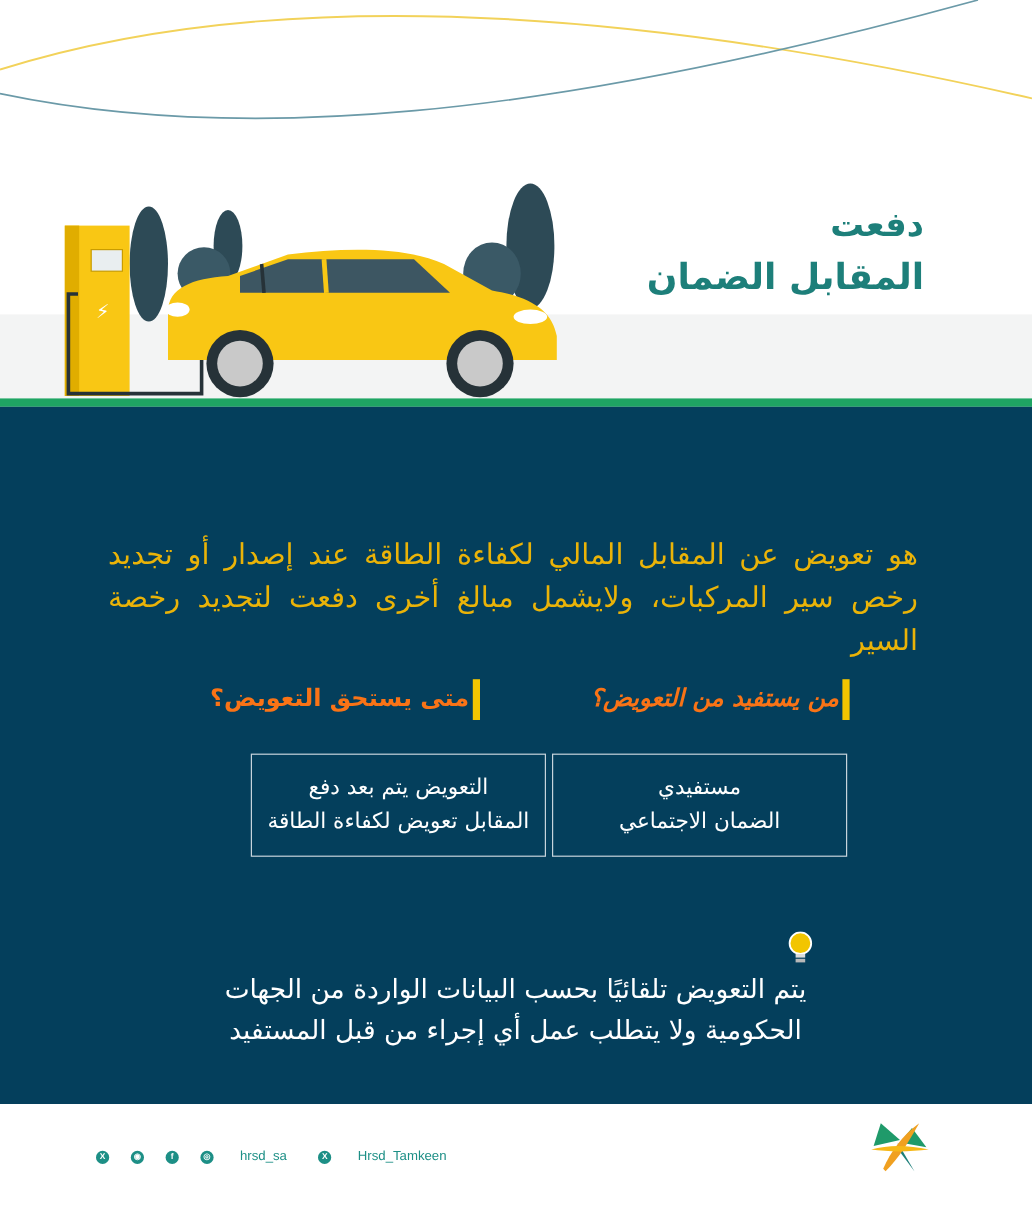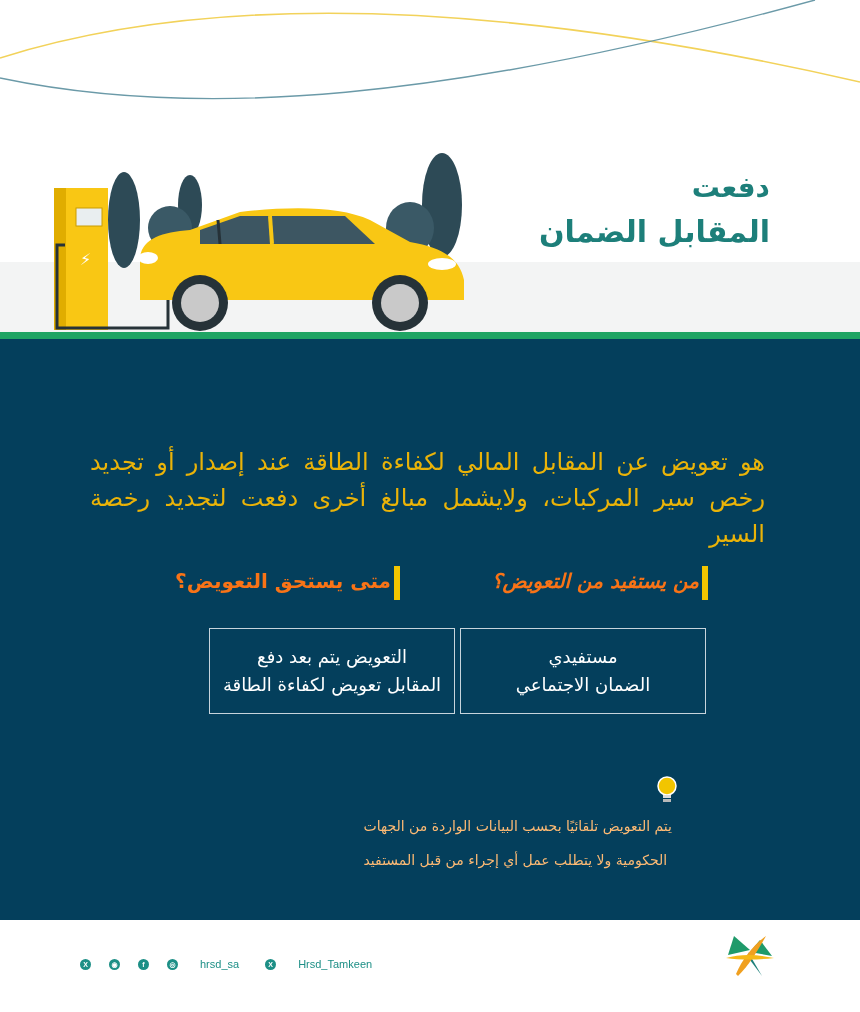--- a/index.html
+++ b/index.html
@@ -39,22 +39,22 @@
   .box {
     position: absolute; top: 289px; width: 244px; height: 84px;
     border: 1.5px solid #c7d4dc; color: #ffffff; direction: rtl;
     display: flex; flex-direction: column; align-items: center; justify-content: center;
     font-size: 18px; line-height: 28px; text-align: center;
   }
   .box-who { left: 460px; }
   .box-when { left: 169px; margin-left: 40px; }
   .bulb { position: absolute; left: 656px; top: 437px; width: 22px; height: 30px; }
   .note {
-    position: absolute; right: 188px; top: 470px; direction: rtl; text-align: left;
-    color: #fdba74; font-size: 14px; line-height: 34px;
+    position: absolute; right: 188px; top: 470px; direction: rtl; text-align: center;
+    color: #ffffff; font-size: 22px; line-height: 34px;
   }
   .footer { position: absolute; left: 0; top: 920px; width: 860px; height: 92px; background: #ffffff; }
   .socials {
     position: absolute; left: 80px; top: 38px; display: flex; align-items: center; gap: 18px;
     color: #1d8f86; font-size: 11px; font-family: "Liberation Sans", sans-serif;
   }
   .soc-icon {
     width: 11px; height: 11px; border-radius: 50%; background: #1d8f86; color: #fff;
     font-size: 7px; line-height: 11px; text-align: center; font-weight: bold;
   }

